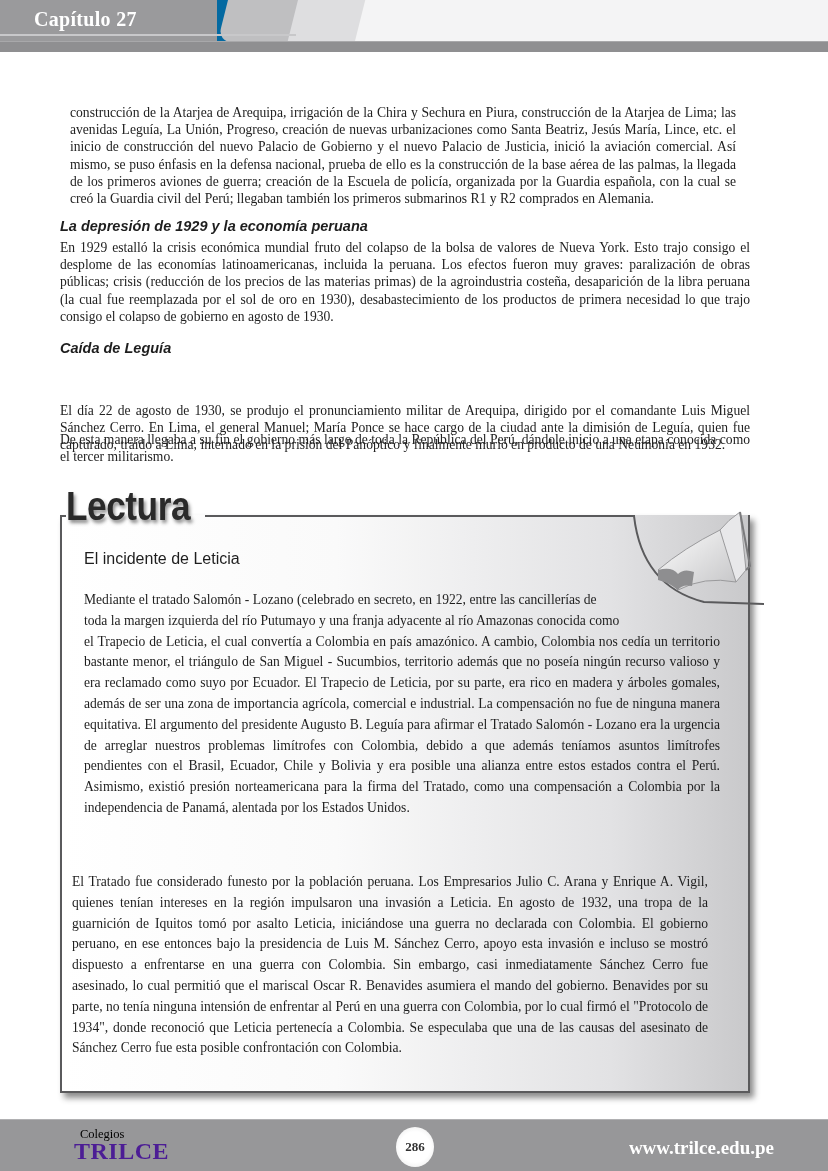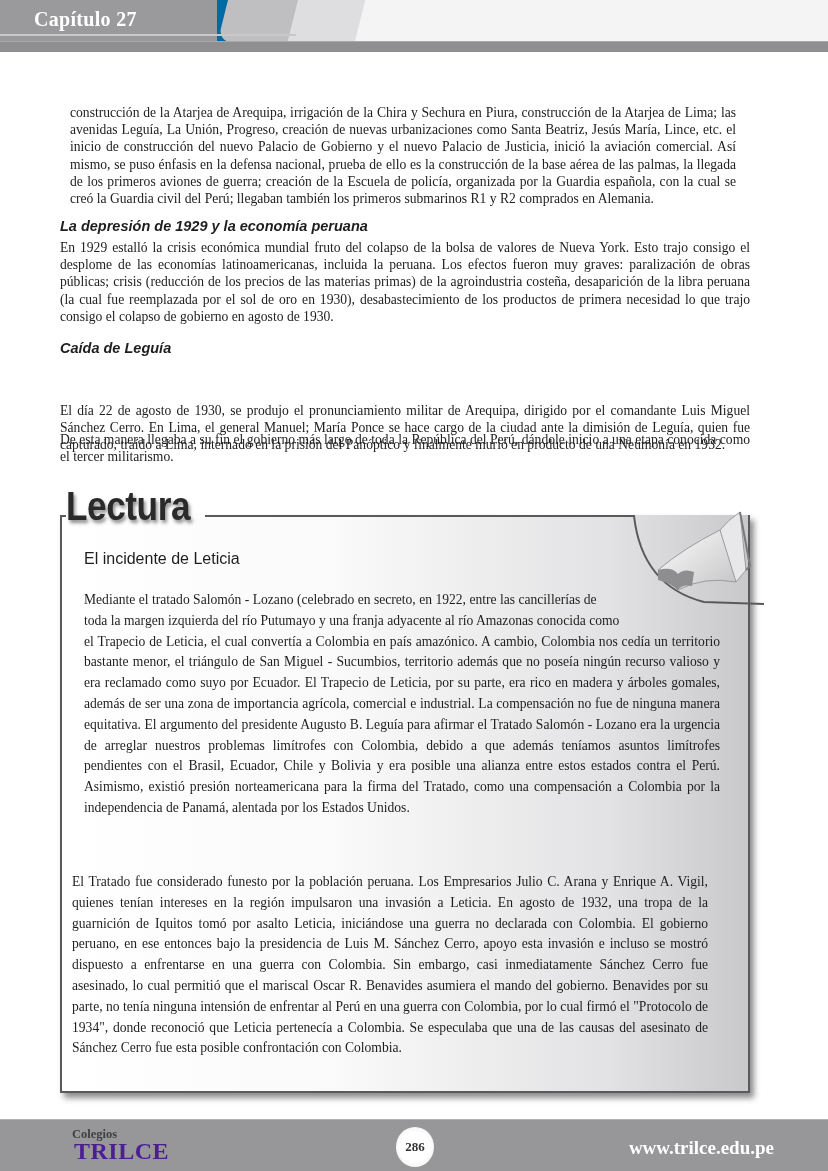--- a/index.html
+++ b/index.html
@@ -35,21 +35,21 @@
   .lectura-title { position: absolute; left: 66px; top: 484px; font-family: "Liberation Sans", sans-serif; font-weight: bold; font-size: 40px; letter-spacing: -0.5px; color: #2a2a2a; text-shadow: 2px 3px 4px rgba(0,0,0,0.45); transform: scaleX(0.88); transform-origin: left top; }
   .book-corner { position: absolute; left: 624px; top: 500px; width: 140px; height: 118px; }
   .lectura-sub { position: absolute; left: 84px; top: 550px; font-family: "Liberation Sans", sans-serif; font-weight: normal; font-size: 16px; color: #1e1e1e; }
   .lec-text { position: absolute; font-size: 13.6px; line-height: 20.8px; text-align: justify; color: #1e1e1e; }
   .lec-p1 { left: 84px; top: 590px; width: 636px; }
   .lec-p1 .l { display: block; text-align: left; }
   .lec-p2 { left: 72px; top: 872px; width: 636px; }
 
   
   .footer { position: absolute; left: 0; top: 1119px; width: 828px; height: 52px; background: #979799; border-top: 1px solid #b0b0b2; }
-  .footer .colegios { position: absolute; left: 72px; top: 7px; font-family: "Liberation Serif", serif; font-weight: bold; font-size: 12.5px; color: #404040; }
+  .footer .colegios { position: absolute; left: 80px; top: 7px; font-family: "Liberation Serif", serif; font-weight: normal; font-size: 12.5px; color: #000000; }
   .footer .trilce { position: absolute; left: 74px; top: 18px; font-family: "Liberation Serif", serif; font-weight: bold; font-size: 24px; color: #4c1d95; letter-spacing: 0.5px; }
   .footer .page-badge { position: absolute; left: 396px; top: 7px; width: 38px; height: 40px; border-radius: 50%; background: radial-gradient(circle, #ffffff 55%, #e4e4e4 100%); display: flex; align-items: center; justify-content: center; }
   .footer .page-num { font-family: "Liberation Serif", serif; font-weight: bold; font-size: 13px; color: #333; }
   .footer .url { position: absolute; right: 54px; top: 17px; font-family: "Liberation Serif", serif; font-weight: bold; font-size: 19px; color: #ffffff; }
 </style>
 </head>
 <body>
 
 <div class="header">
   <div class="tab3"></div>

